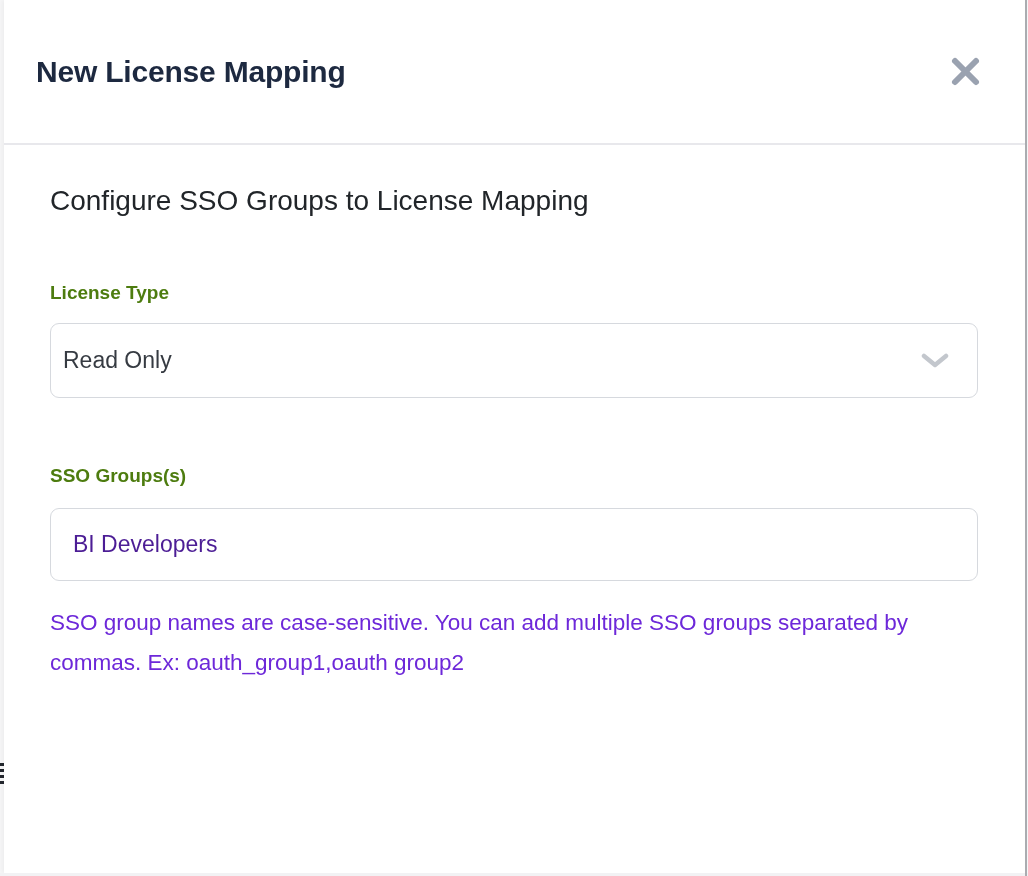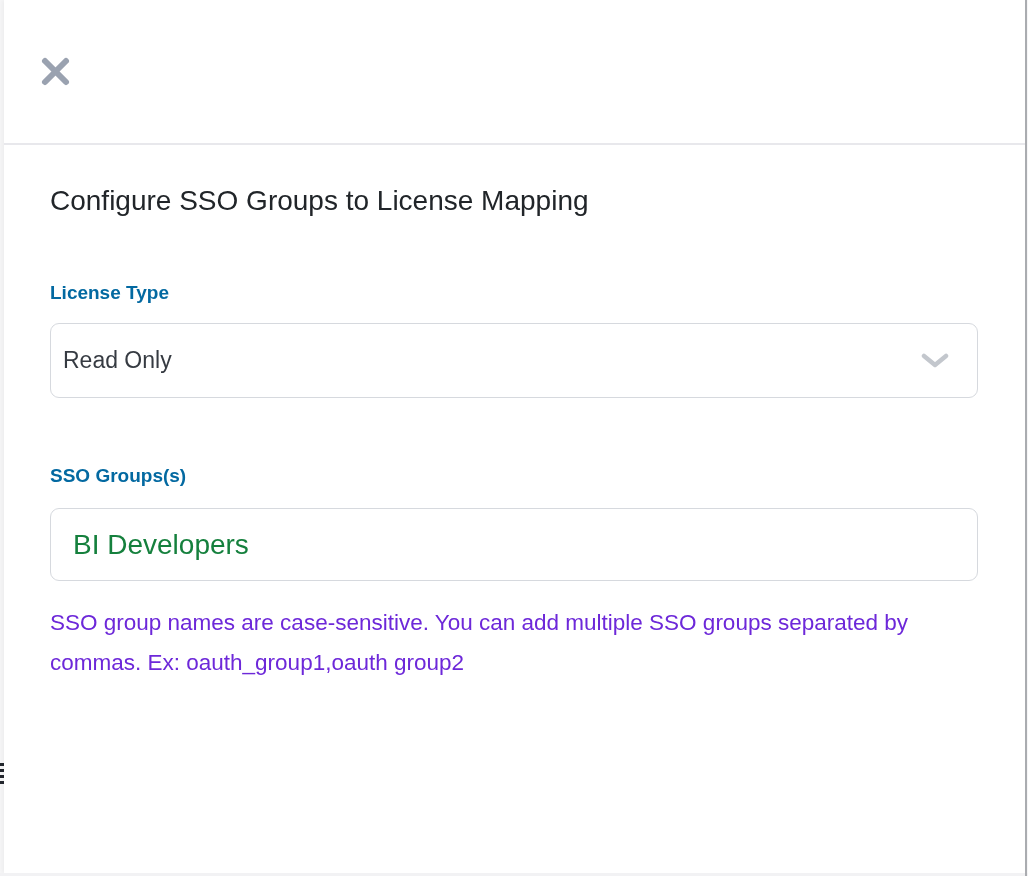--- a/index.html
+++ b/index.html
@@ -84,21 +84,21 @@
   }
   .config-description {
     font-size: 28px;
     color: #212529;
     line-height: 28px;
   }
   .field-label {
     margin-top: 66px;
     font-size: 19px;
     font-weight: 700;
-    color: #0369a1;
+    color: #4d7c0f;
     line-height: 24px;
   }
   .select-box {
     margin-top: 18px;
     position: relative;
     width: 928px;
     height: 75px;
     background: #ffffff;
     border: 1px solid #d6d9de;
     border-radius: 9px;
@@ -120,22 +120,22 @@
   }
   .text-input {
     margin-top: 20px;
     width: 928px;
     height: 73px;
     background: #ffffff;
     border: 1px solid #d6d9de;
     border-radius: 9px;
     padding: 0 22px;
     font-family: "Liberation Sans", "DejaVu Sans", sans-serif;
-    font-size: 28px;
-    color: #15803d;
+    font-size: 23px;
+    color: #4c1d95;
     outline: none;
   }
   .help-text {
     margin-top: 22px;
     max-width: 880px;
     font-size: 22.5px;
     line-height: 40px;
     color: #6d28d9;
   }
 </style>
@@ -147,20 +147,21 @@
   <div class="bg-artifact">
     <div class="dash"></div>
     <div class="dash"></div>
     <div class="dash"></div>
     <div class="dash"></div>
   </div>
 
   <div class="modal">
 
     <div class="modal-header">
+      <h1 class="modal-title">New License Mapping</h1>
       <button class="close-button">
         <span>
           <svg width="31" height="31" viewBox="0 0 31 31">
             <line x1="5" y1="5" x2="26" y2="26" stroke="#9aa2b0" stroke-width="6" stroke-linecap="round"></line>
             <line x1="26" y1="5" x2="5" y2="26" stroke="#9aa2b0" stroke-width="6" stroke-linecap="round"></line>
           </svg>
         </span>
       </button>
     </div>
 

